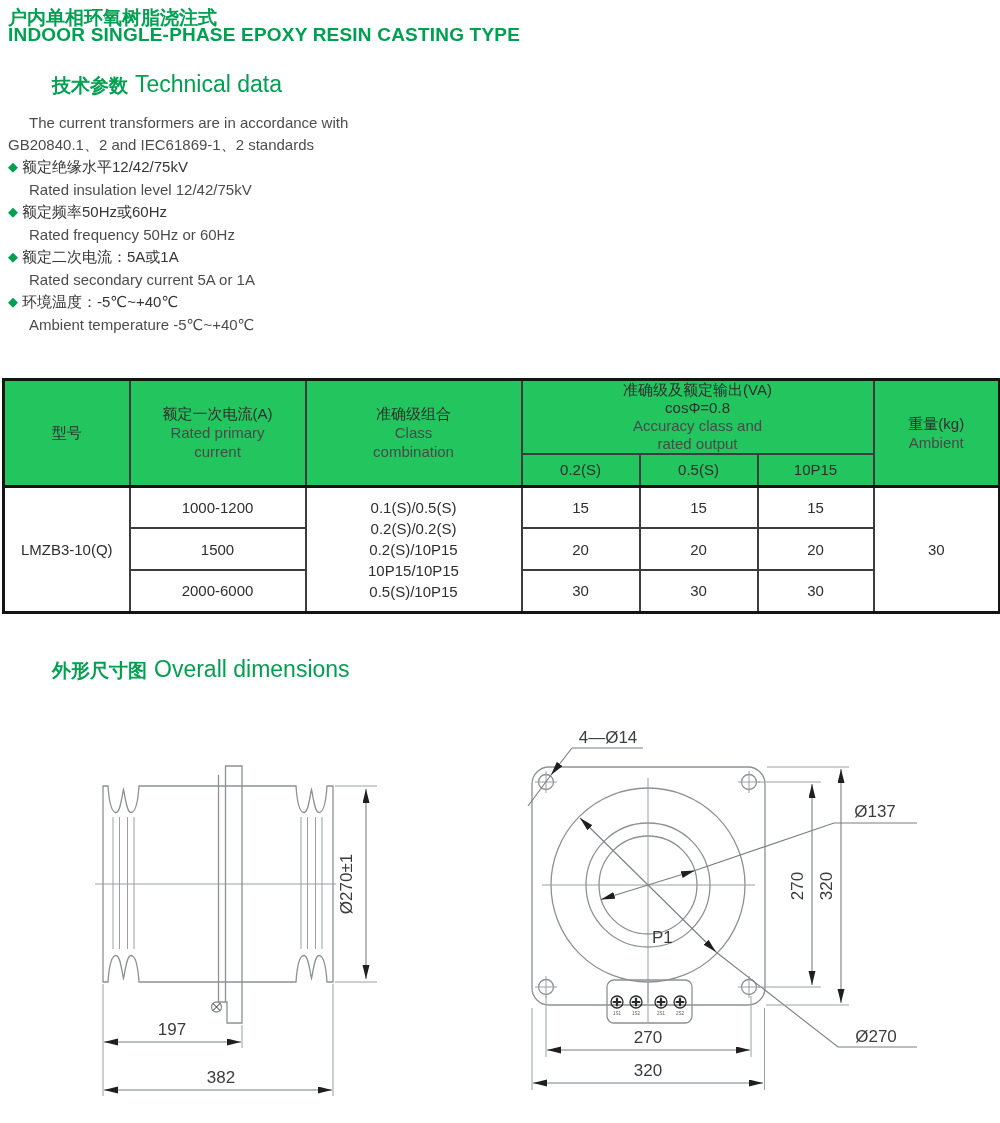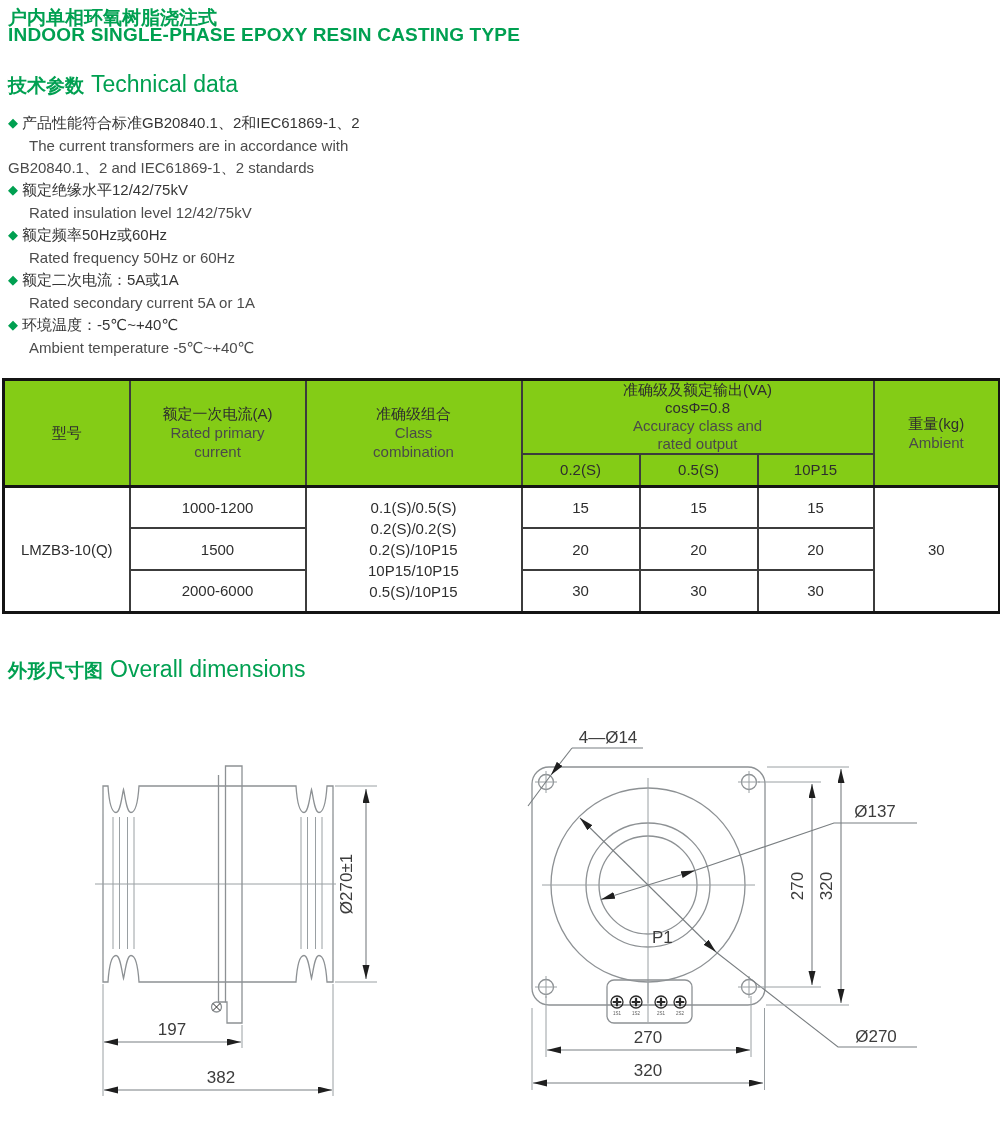--- a/index.html
+++ b/index.html
@@ -3,35 +3,35 @@
 <meta charset="utf-8">
 <style>
   html,body{margin:0;padding:0;background:#fff;}
   body{font-family:"Liberation Sans","DejaVu Sans",sans-serif;}
   .page{position:relative;width:1000px;height:1123px;background:#ffffff;overflow:hidden;}
 
   .title-cn{position:absolute;left:8px;top:5px;font-size:19px;font-weight:700;color:#00a051;}
   .title-en{position:absolute;left:8px;top:24px;font-size:19px;font-weight:700;color:#00a051;letter-spacing:.2px;}
 
   .sec{position:absolute;left:8px;white-space:nowrap;}
-  .sec .cn{font-size:19px;font-weight:700;color:#00a051;margin-right:7px;}
+  .sec .cn{font-size:19px;font-weight:700;color:#00a051;margin-right:7px;margin-left:44px;}
   .sec .en{font-size:23px;color:#00a051;}
   .sec-tech{top:71px;}
   .sec-dim{top:656px;left:8px;text-align:right;}
 
   .bullets{position:absolute;left:8px;top:112px;width:540px;font-size:15px;line-height:22px;}
   .b-cn{color:#353535;}
   .b-cn .dia{color:#00a051;font-size:13px;margin-right:4px;position:relative;top:-1px;}
   .b-en{color:#4c4c4c;padding-left:21px;}
   .b-en.flush{padding-left:0;}
 
   table.spec{position:absolute;left:2px;top:378px;width:996px;border-collapse:collapse;table-layout:fixed;
     border:3px solid #141414;text-align:center;font-size:15px;color:#2e2e2e;}
   table.spec td{border:2px solid #3c3c3c;padding:0 2px;vertical-align:middle;line-height:19px;}
-  table.spec tr.h td{background:#84cc16;}
+  table.spec tr.h td{background:#22c55e;}
   table.spec .en{color:#4a4a4a;}
   table.spec tr.h1{height:73px;}
   table.spec tr.h2{height:32px;}
   table.spec tr.b{height:42px;background:#fff;}
   table.spec tr.b td{line-height:21px;}
   table.spec tr.first td{border-top:3px solid #141414;margin-top:11px;}
   .grp div{line-height:18px;}
 
   svg.drawings{position:absolute;left:0;top:700px;}
   svg.drawings .ln{stroke:#8d9194;stroke-width:1.3;fill:none;}
@@ -47,21 +47,20 @@
 <div class="page">
 
   <div class="title-cn">户内单相环氧树脂浇注式</div>
   <div class="title-en">INDOOR SINGLE-PHASE EPOXY RESIN CASTING TYPE</div>
 
   <div class="sec sec-tech">
     <span class="cn">技术参数</span><span class="en">Technical data</span>
   </div>
 
   <div class="bullets">
-    <div class="b-cn"><span class="dia">◆</span><span>产品性能符合标准GB20840.1、2和IEC61869-1、2</span></div>
     <div class="b-en">The current transformers are in accordance with</div>
     <div class="b-en flush">GB20840.1、2 and IEC61869-1、2 standards</div>
 
     <div class="b-cn"><span class="dia">◆</span><span>额定绝缘水平12/42/75kV</span></div>
     <div class="b-en">Rated insulation level 12/42/75kV</div>
 
     <div class="b-cn"><span class="dia">◆</span><span>额定频率50Hz或60Hz</span></div>
     <div class="b-en">Rated frequency 50Hz or 60Hz</div>
 
     <div class="b-cn"><span class="dia">◆</span><span>额定二次电流：5A或1A</span></div>

